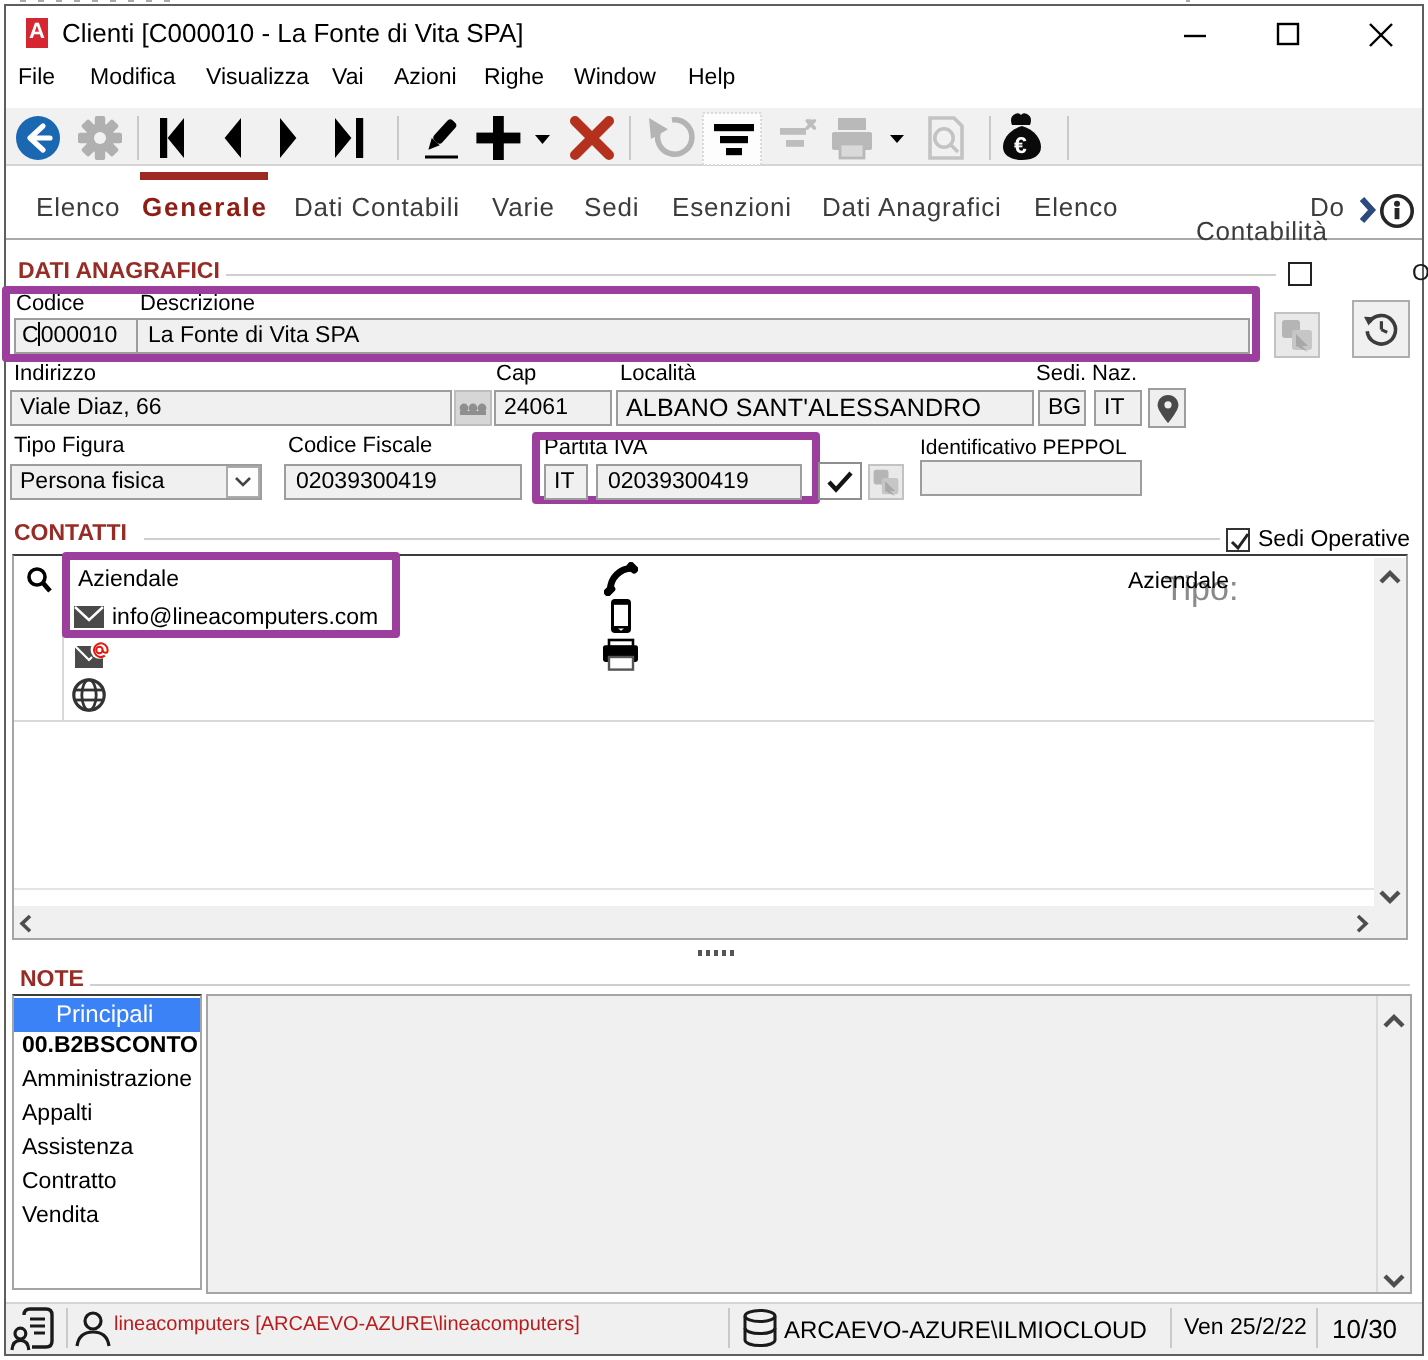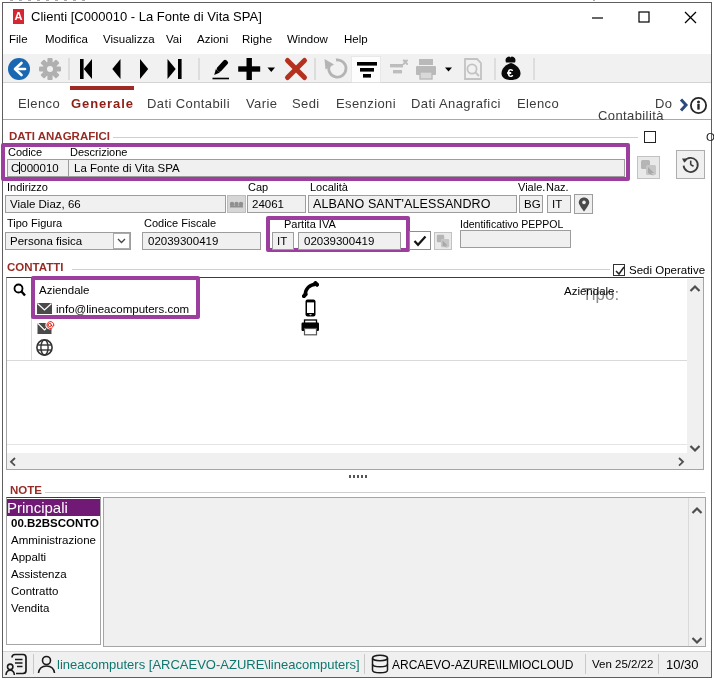--- a/index.html
+++ b/index.html
@@ -181,21 +181,21 @@
 <svg class="abs" style="left:681px;top:155px;" width="19" height="19" viewBox="0 0 19 19">
   <path d="M3.6 6.2 A7.1 7.1 0 1 1 2.6 10.6" fill="none" stroke="#3c3c3c" stroke-width="1.8"></path>
   <polygon points="1,3.4 6.2,3.6 3.3,7.8" fill="#3c3c3c"></polygon>
   <line x1="9.7" y1="5.6" x2="9.7" y2="9.8" stroke="#3c3c3c" stroke-width="1.6"></line>
   <line x1="9.7" y1="9.8" x2="12.6" y2="11.2" stroke="#3c3c3c" stroke-width="1.6"></line>
 </svg>
 
 <div class="lbl" style="left:7px;top:181px;">Indirizzo</div>
 <div class="lbl" style="left:248px;top:181px;">Cap</div>
 <div class="lbl" style="left:310px;top:181px;">Località</div>
-<div class="lbl" style="left:518px;top:181px;">Viale.</div>
+<div class="lbl" style="left:518px;top:181px;">Sedi.</div>
 <div class="lbl" style="left:546px;top:181px;">Naz.</div>
 <div class="fld" style="left:5px;top:195px;width:221px;height:18px;line-height:16px;padding-left:4px;">Viale Diaz, 66</div>
 <div class="abs" style="left:227px;top:195px;width:19px;height:18px;background:#d6d6d6;border:1px solid #bdbdbd;"></div>
 <svg class="abs" style="left:229px;top:199px;" width="15" height="10" viewBox="0 0 15 10">
   <g fill="#8f8f8f">
     <circle cx="3" cy="5" r="2.2"></circle>
       <circle cx="7.5" cy="5" r="2.2"></circle>
       <circle cx="12" cy="5" r="2.2"></circle>
     <rect x="1" y="6.5" width="13" height="2"></rect>
   </g>
@@ -205,21 +205,21 @@
 <div class="fld" style="left:519px;top:195px;width:24px;height:18px;line-height:16px;padding-left:4px;">BG</div>
 <div class="fld" style="left:547px;top:195px;width:24px;height:18px;line-height:16px;padding-left:4px;">IT</div>
 <div class="abs" style="left:574px;top:194px;width:19px;height:20px;background:#efefef;border:1px solid #9d9d9d;"></div>
 <svg class="abs" style="left:578px;top:197px;" width="12" height="15" viewBox="0 0 12 15">
   <path d="M6 0.5 C9 0.5 11.2 2.8 11.2 5.6 C11.2 8.4 6 14.5 6 14.5 C6 14.5 0.8 8.4 0.8 5.6 C0.8 2.8 3 0.5 6 0.5 Z" fill="#4a4a4a"></path>
   <circle cx="6" cy="5.4" r="1.8" fill="#efefef"></circle>
 </svg>
 
 <div class="lbl" style="left:7px;top:217px;">Tipo Figura</div>
 <div class="lbl" style="left:144px;top:217px;">Codice Fiscale</div>
-<div class="lbl" style="left:272px;top:218px;margin-left:12px;">Partita IVA</div>
+<div class="lbl" style="left:272px;top:218px;">Partita IVA</div>
 <div class="lbl" style="left:460px;top:217.5px;font-size:10.5px;">Identificativo PEPPOL</div>
 <div class="fld" style="left:5px;top:232px;width:126px;height:18px;line-height:16px;padding-left:4px;">Persona fisica</div>
 <div class="abs" style="left:113px;top:233px;width:17px;height:16px;background:#fdfdfd;border:1px solid #ababab;"></div>
 <svg class="abs" style="left:117px;top:238px;" width="9" height="6" viewBox="0 0 9 6">
     <path d="M1 1 L4.5 4.5 L8 1" fill="none" stroke="#444" stroke-width="1.3"></path>
   </svg>
 <div class="fld" style="left:142px;top:232px;width:119px;height:18px;line-height:16px;padding-left:5px;">02039300419</div>
 <div class="purple" style="left:266px;top:216px;width:144px;height:36px;"></div>
 <div class="fld" style="left:272px;top:232px;width:22px;height:18px;line-height:16px;padding-left:4px;">IT</div>
 <div class="fld" style="left:298px;top:232px;width:103px;height:18px;line-height:16px;padding-left:5px;">02039300419</div>
@@ -314,21 +314,21 @@
   </svg>
 <svg class="abs" style="left:674px;top:457px;" width="12" height="10" viewBox="0 0 12 10">
     <path d="M5 1 L9 4.8 L5 8.6" fill="none" stroke="#4e4e4e" stroke-width="1.8"></path>
   </svg>
 
 <div class="abs" style="left:349px;top:475px;width:18px;height:3px;background:repeating-linear-gradient(90deg,#555 0 2px,#fff 2px 4px);"></div>
 
 <div class="hdr" style="left:10px;top:484px;">NOTE</div>
 <div class="abs" style="left:45px;top:492px;width:660px;height:1px;background:#cfcfcf;"></div>
 <div class="abs" style="left:6px;top:497px;width:95px;height:148px;background:#fff;border:1px solid #a5a5a5;border-top:1.5px solid #3c3c3c;font-size:12px;"></div>
-<div class="abs" style="left:7px;top:498.5px;width:93px;height:17px;background:#701a75;color:#fff;font-size:15px;line-height:17px;padding-left:0;">Principali</div>
+<div class="abs" style="left:7px;top:498.5px;width:93px;height:17px;background:#3b82f6;color:#fff;font-size:12px;line-height:17px;padding-left:21px;">Principali</div>
 <div class="abs" style="left:11px;top:515px;height:17px;font-weight:bold;font-size:11.5px;line-height:17px;">00.B2BSCONTO</div>
 <div class="abs" style="left:11px;top:532px;height:17px;font-size:11.5px;line-height:17px;">Amministrazione</div>
 <div class="abs" style="left:11px;top:549px;height:17px;font-size:11.5px;line-height:17px;">Appalti</div>
 <div class="abs" style="left:11px;top:566px;height:17px;font-size:11.5px;line-height:17px;">Assistenza</div>
 <div class="abs" style="left:11px;top:583px;height:17px;font-size:11.5px;line-height:17px;">Contratto</div>
 <div class="abs" style="left:11px;top:600px;height:17px;font-size:11.5px;line-height:17px;">Vendita</div>
 <div class="abs" style="left:103px;top:497px;width:603px;height:150px;background:#f0f0f0;border:1px solid #a5a5a5;"></div>
 <div class="abs" style="left:688px;top:498px;width:17px;height:148px;background:#f0f0f0;border-left:1px solid #dadada;"></div>
 <svg class="abs" style="left:690px;top:505px;" width="14" height="12" viewBox="0 0 14 12">
     <path d="M2.5 8 L7 3.5 L11.5 8" fill="none" stroke="#4e4e4e" stroke-width="2.2"></path>
@@ -355,16 +355,16 @@
 </svg>
 <div class="sep" style="left:364px;top:654px;height:20px;"></div>
 
 <svg class="abs" style="left:370px;top:654px;" width="20" height="20" viewBox="0 0 20 20">
   <ellipse cx="10" cy="4" rx="7.5" ry="2.8" fill="none" stroke="#1a1a1a" stroke-width="1.5"></ellipse>
   <path d="M2.5 4 v12 c0 1.6 3.4 2.8 7.5 2.8 c4.1 0 7.5 -1.2 7.5 -2.8 v-12" fill="none" stroke="#1a1a1a" stroke-width="1.5"></path>
   <path d="M2.5 10 c0 1.6 3.4 2.8 7.5 2.8 c4.1 0 7.5 -1.2 7.5 -2.8" fill="none" stroke="#1a1a1a" stroke-width="1.5"></path>
 </svg>
 <div class="sep" style="left:585px;top:654px;height:20px;"></div>
 <div class="sep" style="left:658px;top:654px;height:20px;"></div>
-<div class="abs" style="left:57px;top:657px;font-size:13px;color:#0f766e;">lineacomputers [ARCAEVO-AZURE\lineacomputers]</div>
+<div class="abs" style="left:57px;top:657px;font-size:10px;color:#b91c1c;">lineacomputers [ARCAEVO-AZURE\lineacomputers]</div>
 <div class="abs" style="left:392px;top:658px;font-size:12px;color:#000;">ARCAEVO-AZURE\ILMIOCLOUD</div>
 <div class="abs" style="left:592px;top:658px;font-size:11.5px;color:#000;">Ven 25/2/22</div>
 <div class="abs" style="left:666px;top:657px;font-size:13px;color:#000;">10/30</div>
 
 </body></html>

